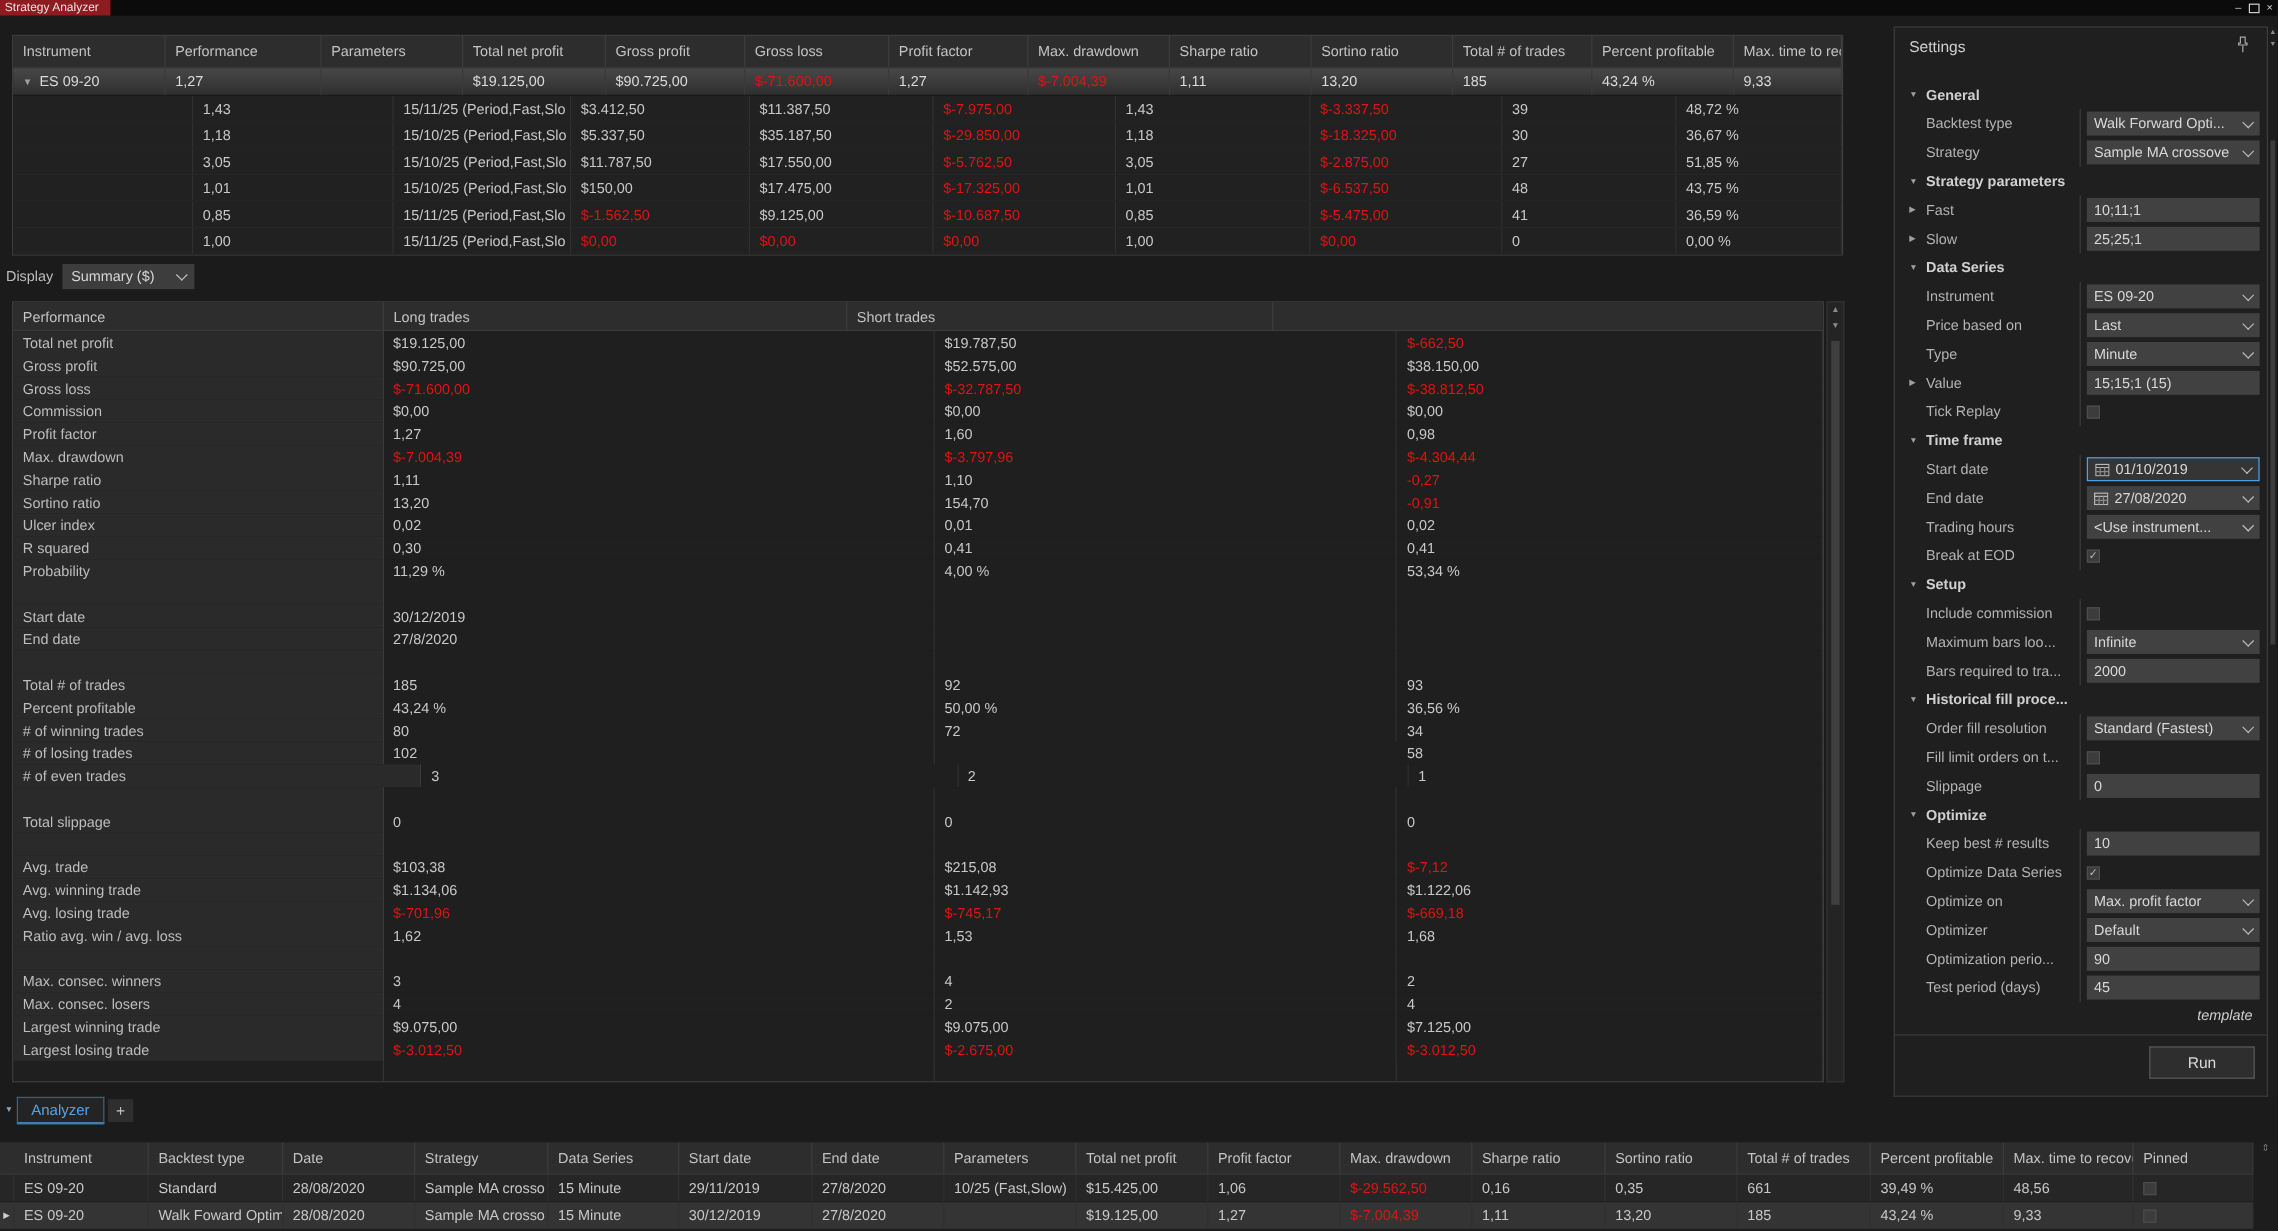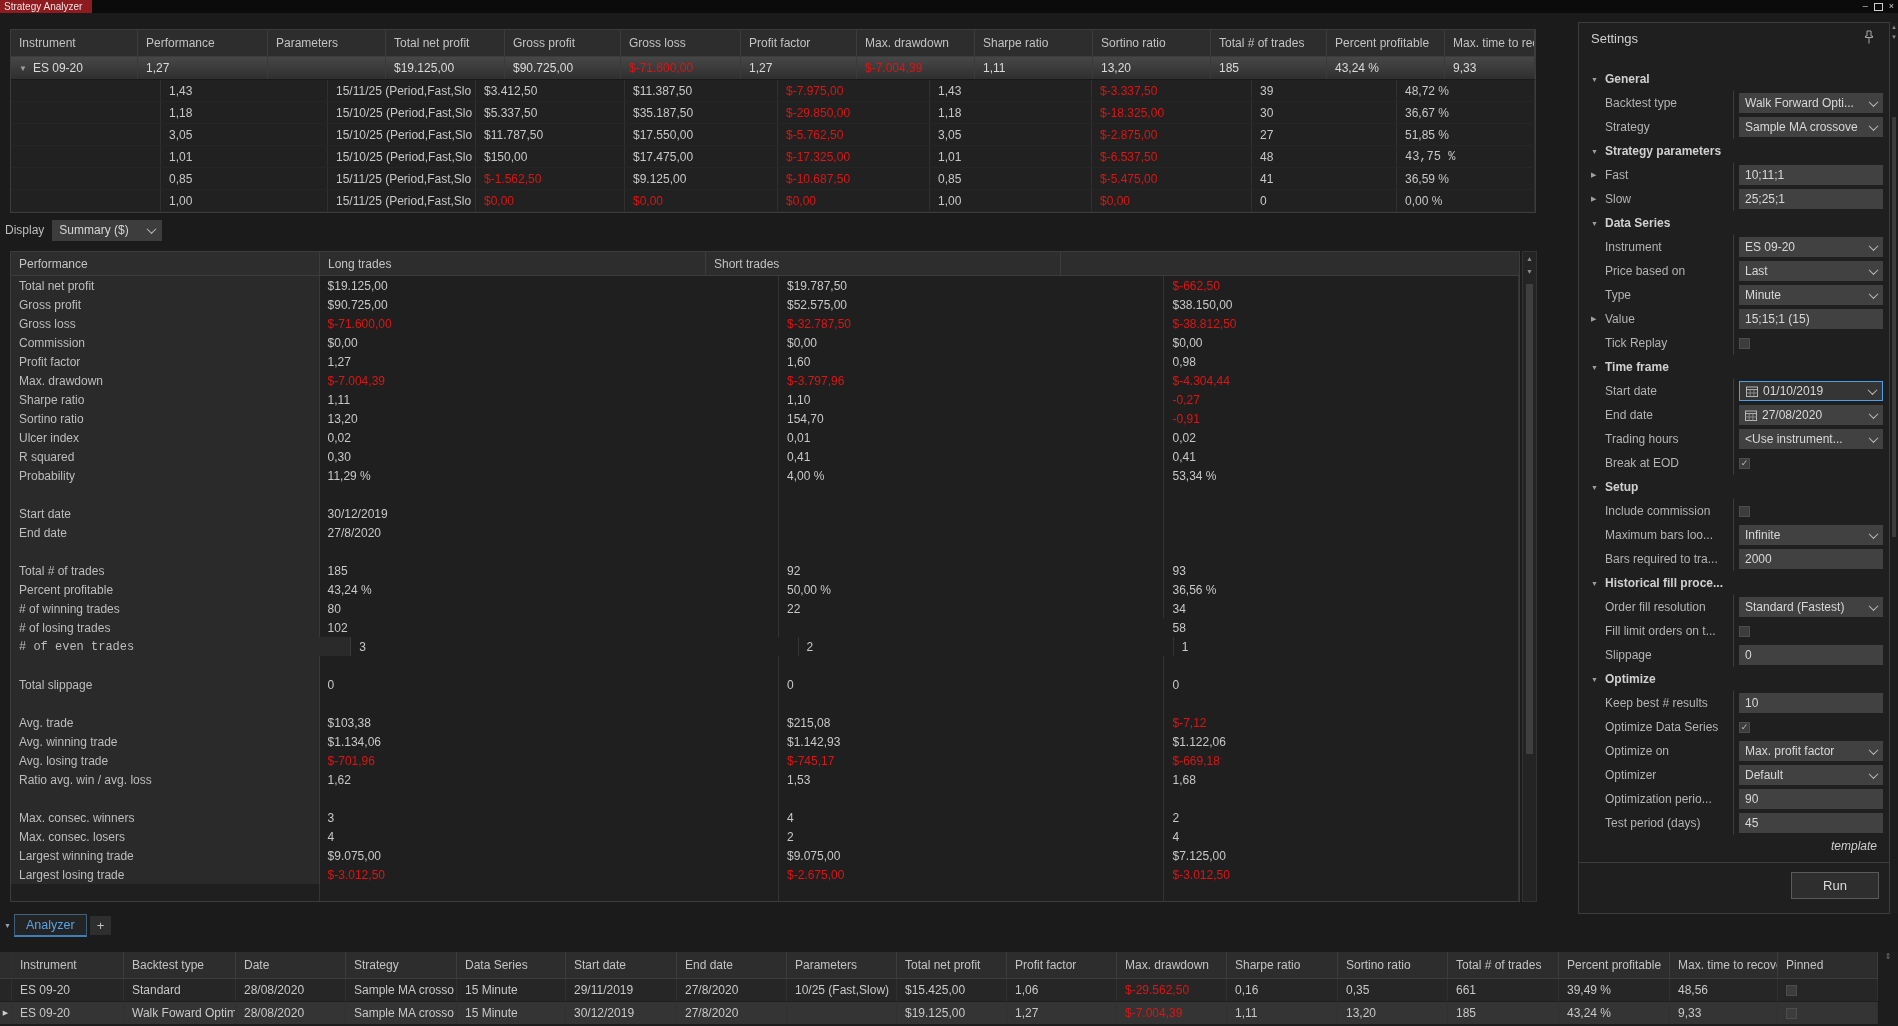--- a/index.html
+++ b/index.html
@@ -161,21 +161,21 @@
       <div class="subrow">
         <div class="cell" style="width: 150px;"></div>
         <div class="cell" style="width: 167px;">1,01</div>
         <div class="cell" style="width: 148px;">15/10/25 (Period,Fast,Slo</div>
         <div class="cell" style="width: 149px;">$150,00</div>
         <div class="cell" style="width: 153px;">$17.475,00</div>
         <div class="cell red" style="width: 152px;">$-17.325,00</div>
         <div class="cell" style="width: 162px;">1,01</div>
         <div class="cell red" style="width: 160px;">$-6.537,50</div>
         <div class="cell" style="width: 145px;">48</div>
-        <div class="cell" style="width: 138px; font-family: Liberation Mono, monospace;">43,75 %</div>
+        <div class="cell" style="width: 138px;">43,75 %</div>
       </div>
       <div class="subrow">
         <div class="cell" style="width: 150px;"></div>
         <div class="cell" style="width: 167px;">0,85</div>
         <div class="cell" style="width: 148px;">15/11/25 (Period,Fast,Slo</div>
         <div class="cell red" style="width: 149px;">$-1.562,50</div>
         <div class="cell" style="width: 153px;">$9.125,00</div>
         <div class="cell red" style="width: 152px;">$-10.687,50</div>
         <div class="cell" style="width: 162px;">0,85</div>
         <div class="cell red" style="width: 160px;">$-5.475,00</div>
@@ -308,31 +308,31 @@
       </div>
       <div class="prow">
         <div class="cell pc0" style="width: 309px;">Percent profitable</div>
         <div class="cell pcv" style="width: 460px;">43,24 %</div>
         <div class="cell pcv" style="width: 386px;">50,00 %</div>
         <div class="cell pcv" style="width: 355px;">36,56 %</div>
       </div>
       <div class="prow">
         <div class="cell pc0" style="width: 309px;"># of winning trades</div>
         <div class="cell pcv" style="width: 460px;">80</div>
-        <div class="cell pcv" style="width: 386px;">22</div>
+        <div class="cell pcv" style="width: 386px;">72</div>
         <div class="cell pcv" style="width: 355px;">34</div>
       </div>
       <div class="prow">
         <div class="cell pc0" style="width: 309px;"># of losing trades</div>
         <div class="cell pcv" style="width: 460px;">102</div>
         <div class="cell pcv" style="width: 386px; margin-top: 35px;">44</div>
         <div class="cell pcv" style="width: 355px;">58</div>
       </div>
       <div class="prow">
-        <div class="cell pc0" style="width: 350px; font-family: Liberation Mono, monospace;"># of even trades</div>
+        <div class="cell pc0" style="width: 350px;"># of even trades</div>
         <div class="cell pcv" style="width: 460px;">3</div>
         <div class="cell pcv" style="width: 386px;">2</div>
         <div class="cell pcv" style="width: 355px;">1</div>
       </div>
       <div class="prow">
         <div class="cell pc0" style="width: 309px;"></div>
         <div class="cell pcv" style="width: 460px;"></div>
         <div class="cell pcv" style="width: 386px;"></div>
         <div class="cell pcv" style="width: 355px;"></div>
       </div>

